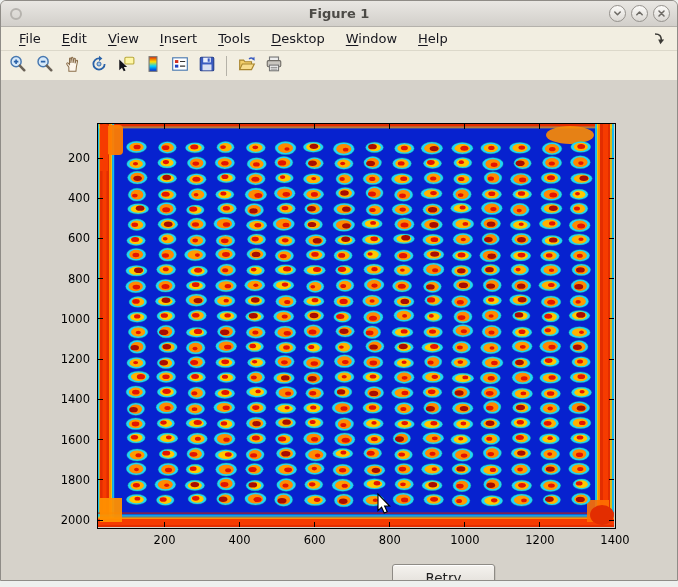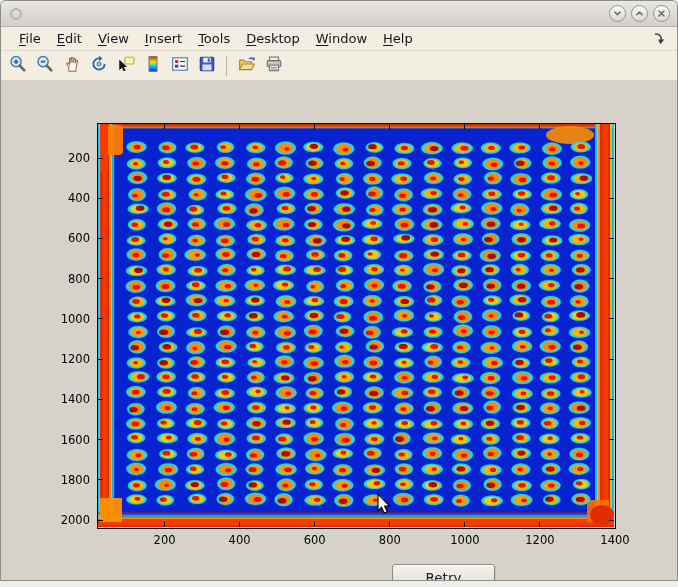--- a/index.html
+++ b/index.html
@@ -30,21 +30,21 @@
     width:17px;height:17px;border-radius:50%;
     border:1px solid #94918c;background:linear-gradient(#fcfbf9,#dbd8d3);
     display:flex;align-items:center;justify-content:center;padding:0;cursor:default;
   }
   
   .menubar{
     height:23px;background:#f2eee1;display:flex;align-items:center;
     padding:0 8px 0 10px;font-size:13px;color:#16161e;
     border-bottom:1px solid #dcd8ca;
   }
-  .menu-items{display:flex;}
+  .menu-items{display:flex;gap:5px;}
   .menu-item{padding:2px 8px;white-space:nowrap;}
   .menu-item u{text-underline-offset:2px;}
   .dock-arrow{margin-left:auto;display:flex;align-items:center;margin-right:4px;}
   
   .toolbar{
     height:29px;background:#f2eee1;display:flex;align-items:center;
     padding:0 4px;gap:2px;border-bottom:1px solid #a9a59d;
   }
   .tool-btn{
     width:25px;height:25px;display:flex;align-items:center;justify-content:center;
@@ -71,20 +71,21 @@
   #retry-btn{left:391px;width:103px;}
   #continue-btn{left:504px;width:142px;}
 </style>
 </head>
 <body>
 
 <div class="window">
 
   <div class="titlebar">
     <div class="win-icon"></div>
+    <div class="title-text">Figure 1</div>
     <div class="win-controls">
         <button class="win-btn">
           <svg width="9" height="9" viewBox="0 0 10 10">
             <polyline points="2,3.4 5,6.4 8,3.4" fill="none" stroke="#6e6b66" stroke-width="1.7" stroke-linecap="round" stroke-linejoin="round"></polyline>
           </svg>
         </button>
         <button class="win-btn">
           <svg width="9" height="9" viewBox="0 0 10 10">
             <polyline points="2,6.4 5,3.4 8,6.4" fill="none" stroke="#6e6b66" stroke-width="1.7" stroke-linecap="round" stroke-linejoin="round"></polyline>
           </svg>

